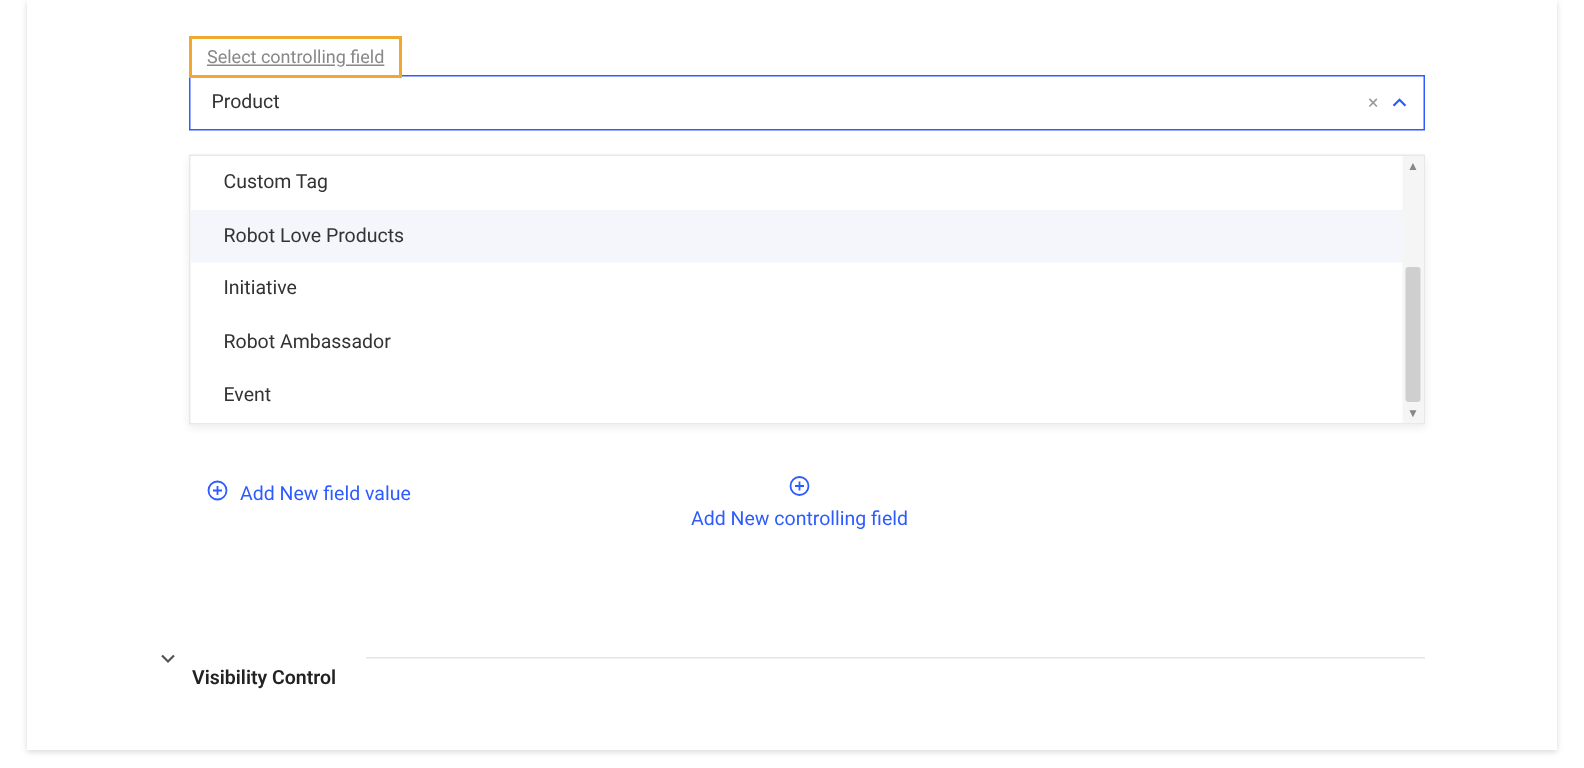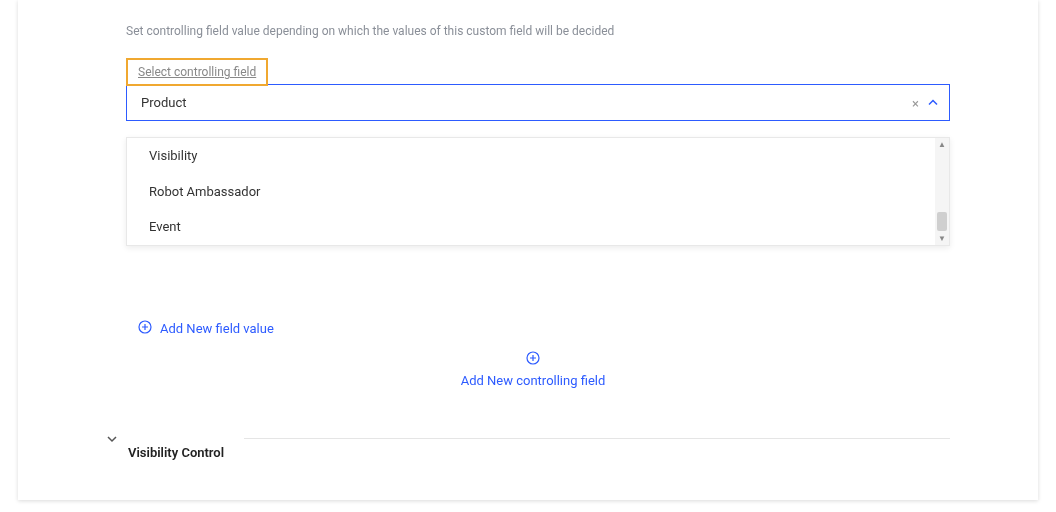--- a/index.html
+++ b/index.html
@@ -187,40 +187,41 @@
       height: 1px;
       background: #e5e5e5;
     }
   </style>
 </head>
 <body>
 
 <div class="container">
   <div class="content">
 
-    <div class="section-subtitle">Set controlling field value depending on which the values of this custom field will be decided</div>
 
     <span class="label-box">Select controlling field</span>
 
     <div class="select-wrapper">
       <div class="select-input">
         <span>Product</span>
         <div class="select-controls">
           <span class="clear-icon">×</span>
           <span class="chevron-icon">
             <svg width="12" height="12" viewBox="0 0 12 12">
                 <path d="M2 8 L6 4 L10 8" stroke="#2d5bff" stroke-width="1.5" fill="none"></path>
               </svg>
           </span>
         </div>
       </div>
 
       <div class="dropdown">
         <div class="dropdown-inner">
-          <div class="dropdown-option">Visibility</div>
+          <div class="dropdown-option">Custom Tag</div>
+          <div class="dropdown-option highlighted">Robot Love Products</div>
+          <div class="dropdown-option">Initiative</div>
           <div class="dropdown-option">Robot Ambassador</div>
           <div class="dropdown-option">Event</div>
           <div class="scrollbar-track">
             <div class="scrollbar-top-arrow">▲</div>
             <div class="scrollbar-thumb"></div>
             <div class="scrollbar-bottom-arrow">▼</div>
           </div>
         </div>
       </div>
     </div>

